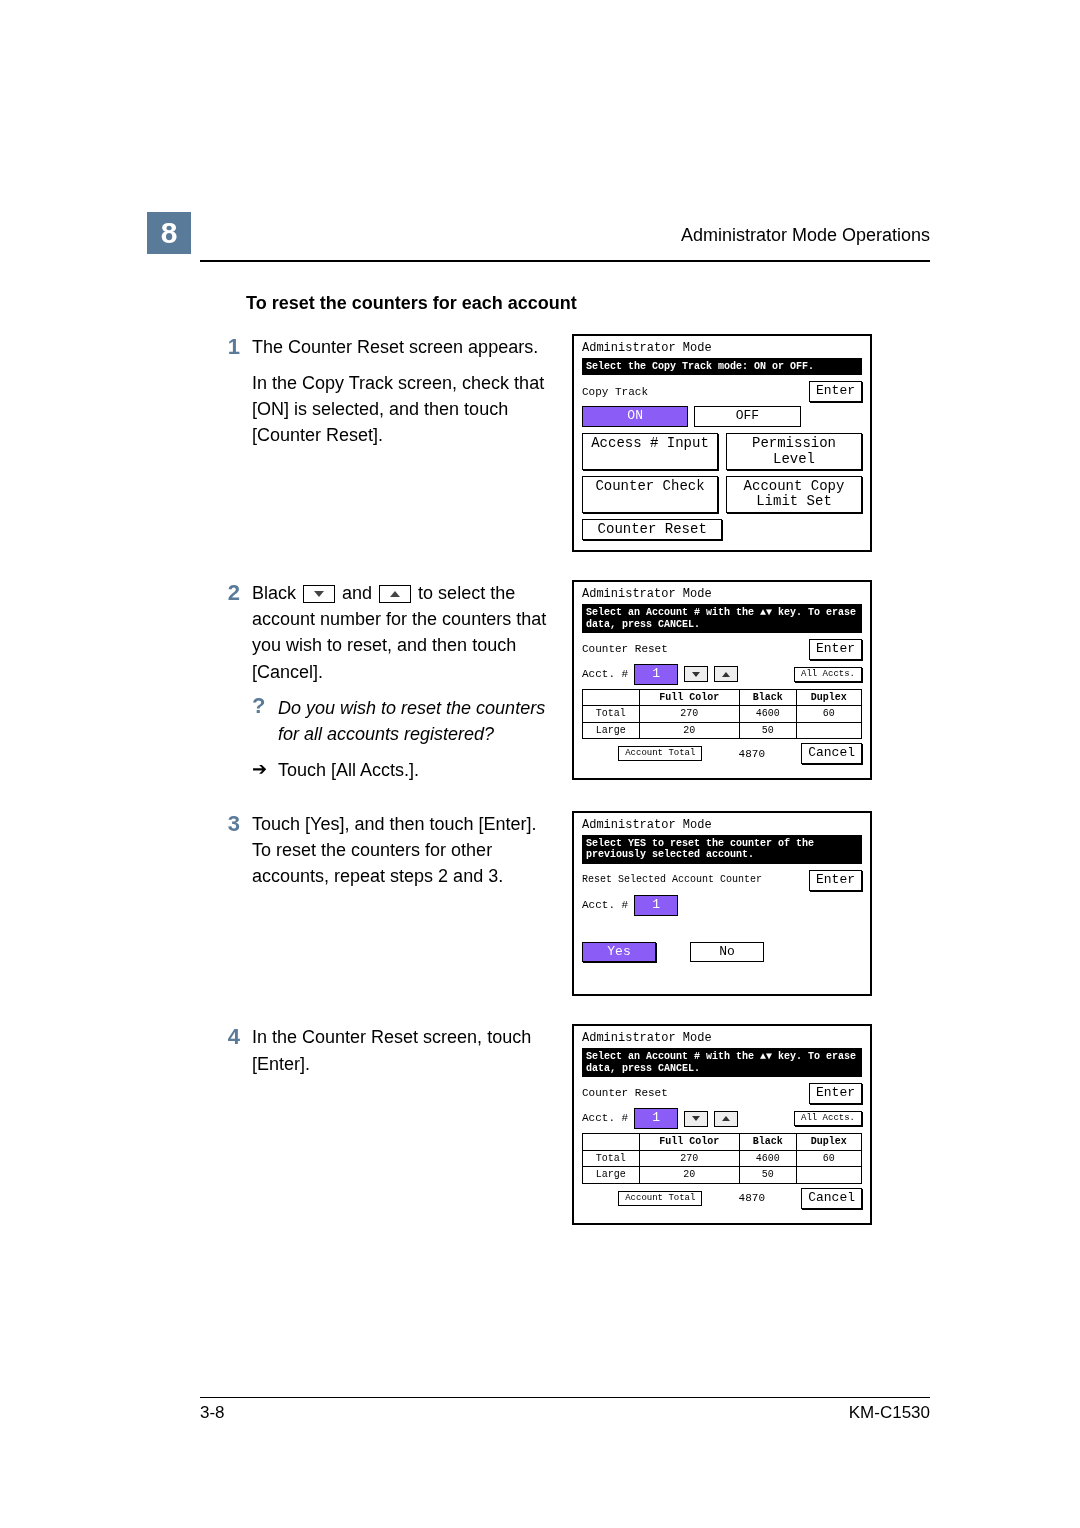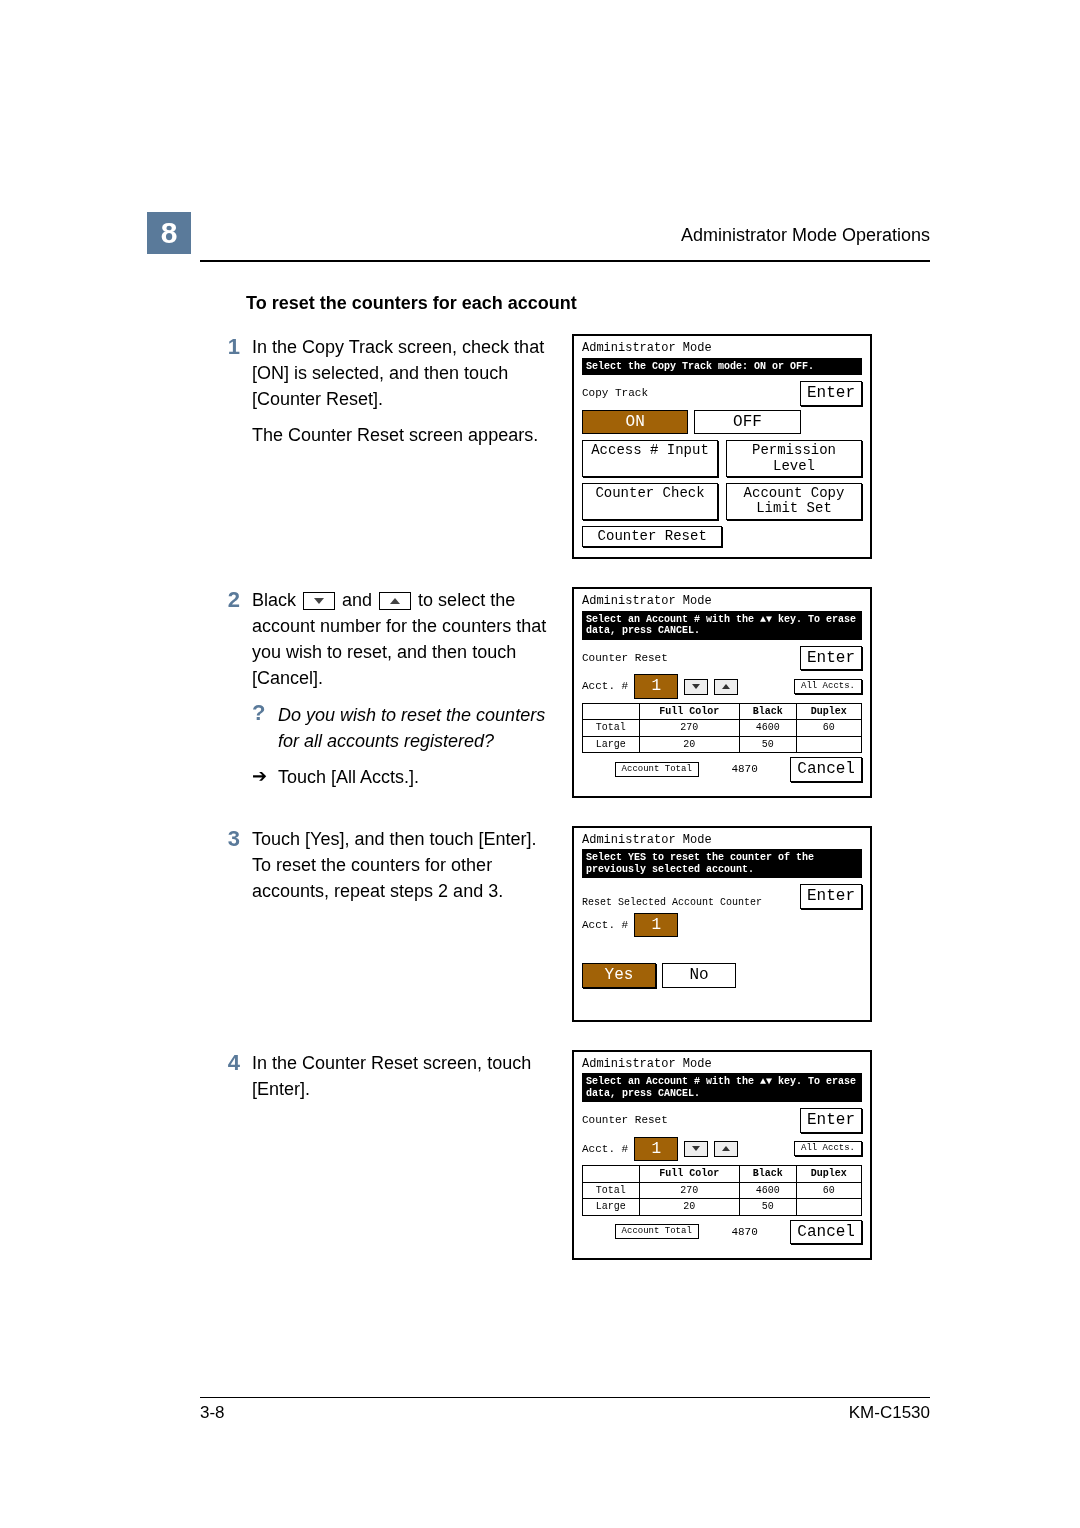--- a/index.html
+++ b/index.html
@@ -142,26 +142,26 @@
     padding: 3px 4px;
     font-size: 10px;
     margin-bottom: 6px;
     white-space: pre-line;
     font-weight: bold;
   }
   .row { display:flex; align-items:center; gap:6px; margin:4px 0; }
   .btn-box {
     border: 1px solid #000;
     padding: 2px 6px;
-    font-size: 16px;
+    font-size: 13px;
     background: #fff;
     display: inline-block;
     text-align: center;
   }
-  .btn-dark { background:#a16207; color:#fff; border:1px solid #000; }
+  .btn-dark { background:#8b5cf6; color:#fff; border:1px solid #000; }
   .btn-shadow { box-shadow: 1px 1px 0 #000; }
   .mini-arrow { width:22px; height:14px; border:1px solid #000; display:inline-flex; align-items:center; justify-content:center; background:#eee; }
   .mini-arrow::after{content:"";display:block;}
   .mini-arrow.down::after{border-left:4px solid transparent;border-right:4px solid transparent;border-top:5px solid #333;}
   .mini-arrow.up::after{border-left:4px solid transparent;border-right:4px solid transparent;border-bottom:5px solid #333;}
   table.mini {
     border-collapse: collapse;
     width: 100%;
     font-size: 10px;
     margin-top: 4px;
@@ -203,22 +203,22 @@
   <div class="header-title">Administrator Mode Operations</div>
   <div class="header-rule"></div>
 
   <div class="section-heading">To reset the counters for each account</div>
 
   <div class="steps">
 
     <div class="step first-step">
       <div class="step-num">1</div>
       <div class="step-body">
+        <p>The Counter Reset screen appears.</p>
         <p>In the Copy Track screen, check that [ON] is selected, and then touch [Counter Reset].</p>
-        <p>The Counter Reset screen appears.</p>
       </div>
       <div class="step-fig">
         <div class="panel">
           <div class="panel-title">Administrator Mode</div>
           <div class="panel-msg">Select the Copy Track mode: ON or OFF.</div>
           <div class="row" style="justify-content:space-between;">
             <span>Copy Track</span>
             <span class="btn-box btn-shadow">Enter</span>
           </div>
           <div class="row">
@@ -310,32 +310,32 @@
 
     <div class="step">
       <div class="step-num">3</div>
       <div class="step-body">
         <p>Touch [Yes], and then touch [Enter]. To reset the counters for other accounts, repeat steps 2 and 3.</p>
       </div>
       <div class="step-fig">
         <div class="panel">
           <div class="panel-title">Administrator Mode</div>
           <div class="panel-msg">Select YES to reset the counter of the previously selected account.</div>
-          <div class="row" style="justify-content:space-between;align-items:flex-end;">
+          <div class="row" style="justify-content:space-between;">
             <span style="font-size:10px;">Reset Selected Account Counter</span>
             <span class="btn-box btn-shadow">Enter</span>
           </div>
           <div class="row">
             <span>Acct. #</span>
             <span class="btn-box btn-dark" style="width:30px;">1</span>
           </div>
           <div class="spacer-200"></div>
           <div class="row">
             <span class="btn-box btn-dark btn-shadow" style="width:60px;text-align:center;">Yes</span>
-            <span class="btn-box" style="width:60px;">No</span>
+            <span class="btn-box" style="width:60px;margin-left:28px;">No</span>
           </div>
           <div class="spacer-200"></div>
         </div>
       </div>
     </div>
 
     <div class="step">
       <div class="step-num">4</div>
       <div class="step-body">
         <p>In the Counter Reset screen, touch [Enter].</p>

